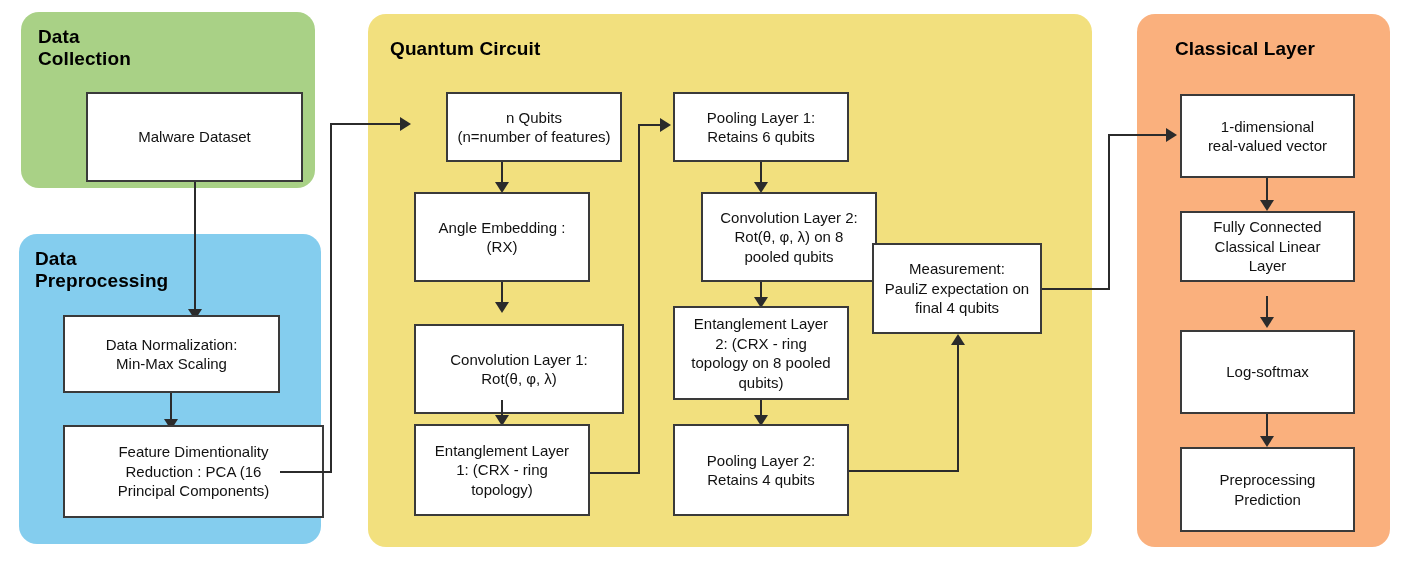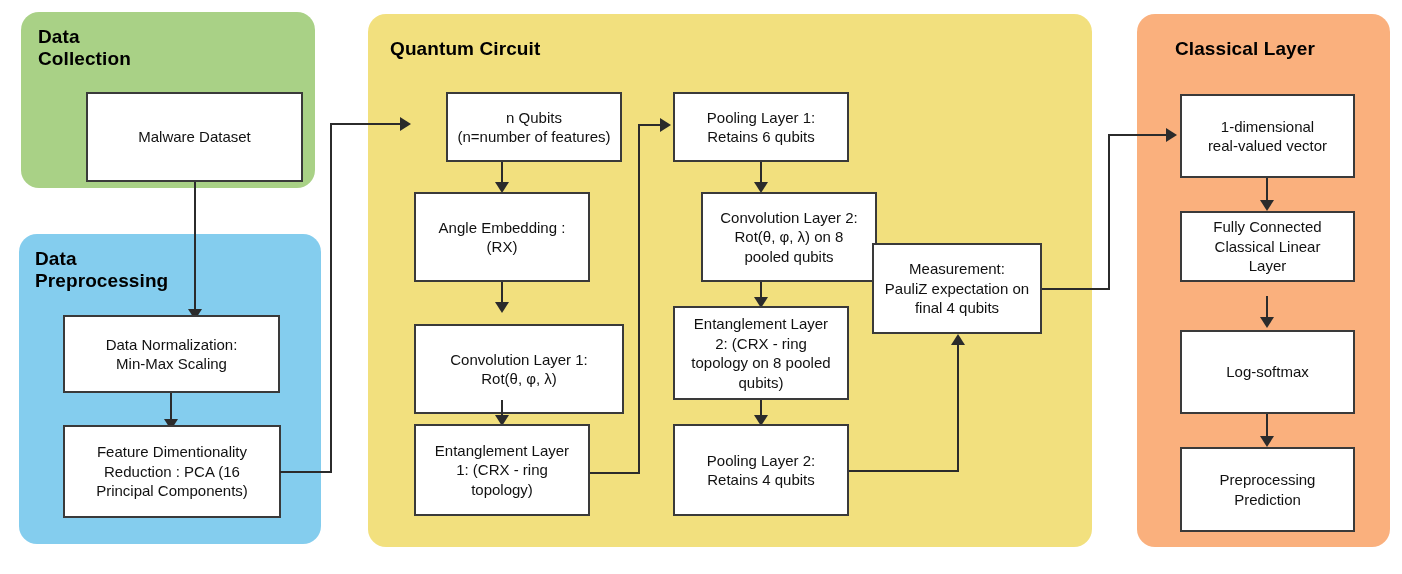--- a/index.html
+++ b/index.html
@@ -44,21 +44,21 @@
 
   <div class="edge v" style="left:194px;top:182px;height:133px;"></div>
   <div class="arrow down" style="left:188px;top:309px;"></div>
 
   <div class="node" style="left:63px;top:315px;width:217px;height:78px;white-space:pre-line;">Data Normalization:
 Min-Max Scaling</div>
 
   <div class="edge v" style="left:170px;top:393px;height:32px;"></div>
   <div class="arrow down" style="left:164px;top:419px;"></div>
 
-  <div class="node" style="left:63px;top:425px;width:218px;height:93px;white-space:pre-line;">Feature Dimentionality
+  <div class="node" style="left:63px;top:425px;width:261px;height:93px;white-space:pre-line;">Feature Dimentionality
 Reduction : PCA (16
 Principal Components)</div>
 
   <div class="edge h" style="left:280px;top:471px;width:52px;"></div>
   <div class="edge v" style="left:330px;top:123px;height:350px;"></div>
   <div class="edge h" style="left:330px;top:123px;width:75px;"></div>
   <div class="arrow right" style="left:400px;top:117px;"></div>
 
   <div class="node" style="left:414px;top:92px;width:176px;height:70px;white-space:pre-line;margin-left:32px;">n Qubits
 (n=number of features)</div>

